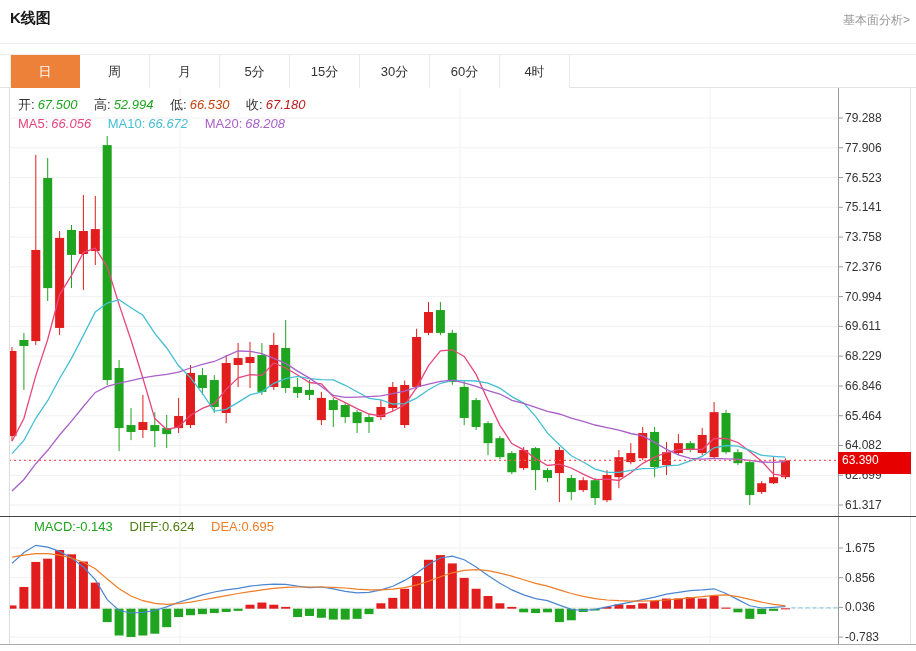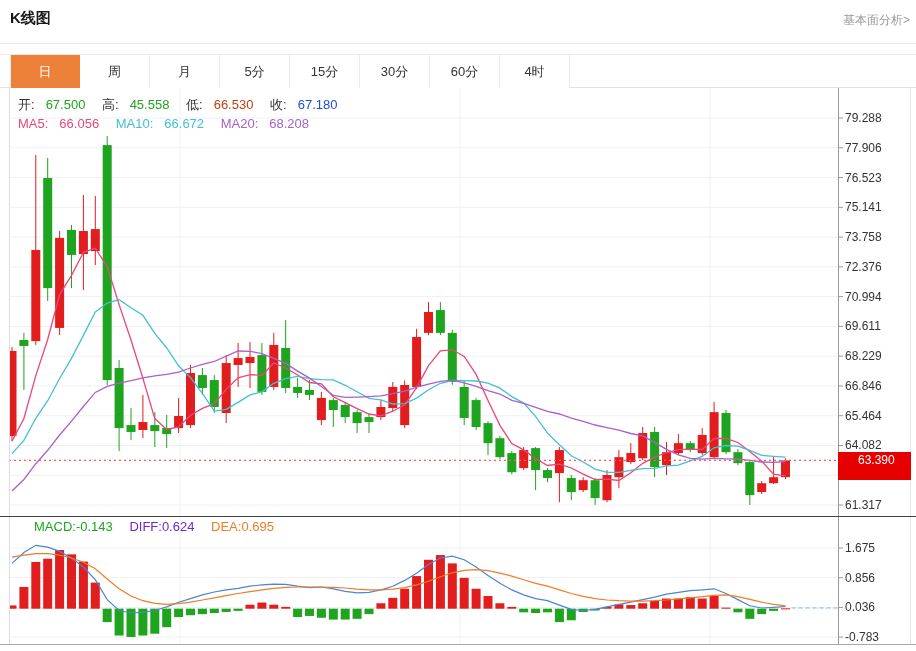--- a/index.html
+++ b/index.html
@@ -11,23 +11,23 @@
   .tabbar{position:absolute;top:54px;left:0;width:916px;height:34px;border-top:1px solid #ebebeb;border-bottom:1px solid #e3e3e3;box-sizing:border-box;z-index:5;background:#fff;}
   .tabs{margin-left:10px;display:flex;height:33px;}
   .tab{width:70px;text-align:center;line-height:33px;font-size:13px;color:#333;
        border-right:1px solid #ebebeb;cursor:pointer;box-sizing:border-box;background:#fff;}
   .tab:first-child{border-left:1px solid #ebebeb;}
   .tab.active{color:#fff;border-right-color:transparent;}
   #chart-svg{position:absolute;top:0;left:0;z-index:1;}
   .legend{position:absolute;font-size:13px;z-index:3;white-space:nowrap;}
   .legend .k{color:#333;}
   .legend .pair{margin-right:13px;}
-  .legend .gap{margin-left:11px;}
-  #price-badge{position:absolute;left:838px;top:452px;width:73px;height:28px;line-height:17px;
-       color:#fff;font-size:12px;padding-left:20px;box-sizing:border-box;z-index:4;}
+  .legend .gap{margin-left:3px;font-style:italic;}
+  #price-badge{position:absolute;left:838px;top:452px;width:73px;height:22px;line-height:17px;
+       color:#fff;font-size:12px;padding-left:4px;box-sizing:border-box;z-index:4;}
   svg text{font-family:"Liberation Sans","DejaVu Sans",sans-serif;}
 </style>
 </head>
 <body>
 
 <svg id="chart-svg" width="916" height="651">
     <defs>
       <clipPath id="mainClip">
         <rect x="9" y="88" width="829" height="424"></rect>
       </clipPath>
@@ -330,30 +330,30 @@
     <div class="tab">5分</div>
     <div class="tab">15分</div>
     <div class="tab">30分</div>
     <div class="tab">60分</div>
     <div class="tab">4时</div>
   </div>
 </div>
 
 <div class="legend" style="left:18px;top:96px;">
   <span class="pair"><span class="k">开:</span><span class="gap" style="color: rgb(30, 164, 30);">67.500</span></span>
-  <span class="pair"><span class="k">高:</span><span class="gap" style="color: rgb(30, 164, 30);">45.558</span></span>
+  <span class="pair"><span class="k">高:</span><span class="gap" style="color: rgb(30, 164, 30);">52.994</span></span>
   <span class="pair"><span class="k">低:</span><span class="gap" style="color: #c2410c;">66.530</span></span>
-  <span class="pair"><span class="k">收:</span><span class="gap" style="color: #1d4ed8;">67.180</span></span>
+  <span class="pair"><span class="k">收:</span><span class="gap" style="color: #b91c1c;">67.180</span></span>
 </div>
 
 <div class="legend" style="left:18px;top:116px;">
   <span class="pair" style="color: rgb(232, 70, 124);"><span>MA5:</span><span class="gap">66.056</span></span>
   <span class="pair" style="color: rgb(68, 191, 212); text-align: right;"><span>MA10:</span><span class="gap">66.672</span></span>
   <span class="pair" style="color: rgb(169, 97, 201);"><span>MA20:</span><span class="gap">68.208</span></span>
 </div>
 
 <div class="legend" style="left:18px;top:519px;">
   <span class="pair" style="color: rgb(30, 164, 30); margin-left: 16px;"><span>MACD:</span><span>-0.143</span></span>
-  <span class="pair" style="color: #6d28d9;"><span>DIFF:</span><span>0.624</span></span>
+  <span class="pair" style="color: #4d7c0f;"><span>DIFF:</span><span>0.624</span></span>
   <span class="pair" style="color: rgb(239, 125, 40);"><span>DEA:</span><span>0.695</span></span>
 </div>
 
 <div id="price-badge" style="background: rgb(230, 0, 0);">63.390</div>
 
 </body></html>

